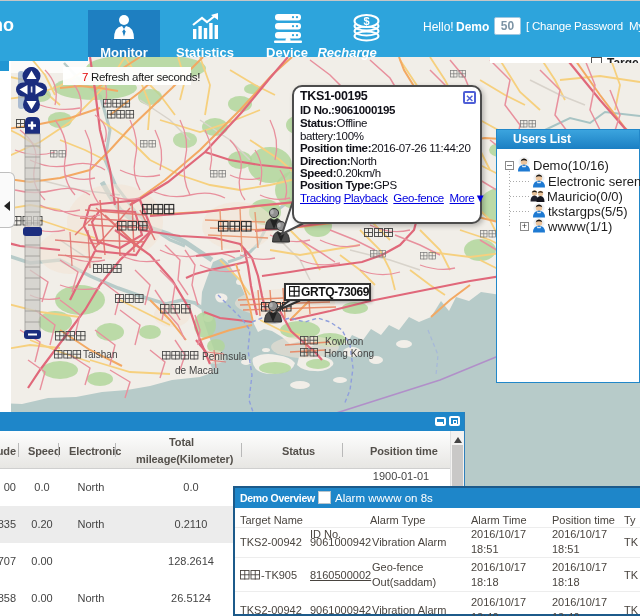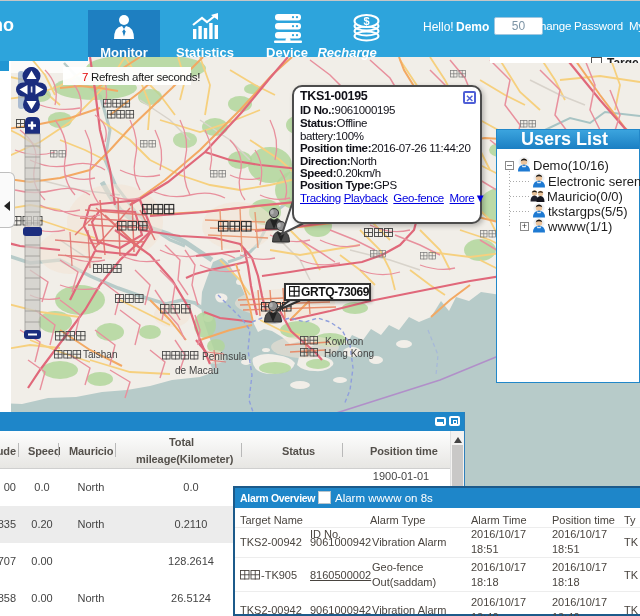--- a/index.html
+++ b/index.html
@@ -7,42 +7,42 @@
   font-family:"Liberation Sans", sans-serif; }
 .abs { position:absolute; }
 #stage { position:relative; width:640px; height:616px; overflow:hidden; }
 
 #hdr { left:0; top:0; width:640px; height:57px; background:#2da4dc; z-index:20; }
 #hdr .topline { left:0; top:0; width:640px; height:1px; background:#c6c6c6; }
 #logofrag { left:-8px; top:15px; color:#fff; font-weight:bold; font-size:18px; }
 #tabact { left:88px; top:10px; width:72px; height:47px; background:#1e7fc1; }
 .tablbl { top:45px; color:#fff; font-weight:bold; font-size:13px; text-align:center; width:80px; }
 .hright { top:20px; color:#fff; font-size:12px; white-space:nowrap; }
-#h50 { left:494px; top:17px; width:49px; height:18px; background:#fff; border:1px solid #9fc7e0; border-radius:2px; color:#7d94a5; font-size:12px; text-align:center; line-height:16px; }
+#h50 { left:494px; top:17px; width:27px; height:18px; background:#fff; border:1px solid #9fc7e0; border-radius:2px; color:#7d94a5; font-size:12px; text-align:center; line-height:16px;font-weight:bold; }
 #hdrblue2 { left:0; top:57px; width:9px; height:14px; background:#2196d3; z-index:21; }
 
 #lstrip { left:0; top:57px; width:11px; height:355px; background:#fff; z-index:6; }
 #ltab { left:0; top:172px; width:15px; height:56px; background:#fafafa; border:1px solid #bfbfbf; border-left:none; border-radius:0 6px 6px 0; z-index:7; }
 #ltab .tri { position:absolute; left:4px; top:28px; width:0; height:0; border:5px solid transparent; border-right:6px solid #222; border-left:none; }
 
 #refresh { left:82px; top:71px; font-size:11.5px; letter-spacing:-0.3px; color:#1a1a1a; z-index:5; }
 #refreshbg { left:63px; top:67px; width:128px; height:18px; background:rgba(255,255,255,0.95); z-index:4; }
 #refresh b { color:#e20000; font-weight:normal; }
 
 #popup { left:292px; top:85px; width:190px; height:139px; background:#fff; border:2px solid #4c4c4c; border-radius:10px; z-index:10; box-shadow:2px 2px 5px rgba(0,0,0,0.25); font-size:11.5px; letter-spacing:-0.35px; color:#101018; }
 #popup .ln { position:absolute; left:6px; white-space:nowrap; }
 #popup a { color:#0000e0; text-decoration:underline; }
 #pclose { position:absolute; left:169px; top:4px; width:13px; height:13px; border:2px solid #4f5fd6; border-radius:2px; color:#4f5fd6; font-size:10px; font-weight:bold; text-align:center; line-height:11px; }
 #ptail { left:272px; top:190px; width:50px; height:50px; z-index:9; }
 
 #grtq { left:284px; top:283px; width:87px; height:18px; background:#fff; border:2px solid #333; border-radius:0; z-index:10; box-shadow:1px 2px 3px rgba(0,0,0,0.25); font-size:12px; letter-spacing:-0.4px; font-weight:bold; color:#111; white-space:nowrap; padding-left:3px; line-height:14px;}
 #gtail { left:266px; top:297px; width:46px; height:20px; z-index:9; }
 
 #users { left:496px; top:129px; width:144px; height:254px; background:#fff; border:1px solid #2187c9; z-index:12; }
-#users .bar { position:absolute; left:0; top:0; width:142px; height:19px; background:linear-gradient(#3ba4de,#1b7fc3); color:#fff; font-weight:bold; font-size:18px; line-height:19px; padding-left:24px; }
+#users .bar { position:absolute; left:0; top:0; width:142px; height:19px; background:linear-gradient(#3ba4de,#1b7fc3); color:#fff; font-weight:bold; font-size:12px; line-height:19px; padding-left:16px; }
 .unode { position:absolute; font-size:13px; color:#1d1d1d; white-space:nowrap; }
 .ebox { position:absolute; width:9px; height:9px; background:#fff; border:1px solid #8a8a8a; font-size:9px; line-height:7px; text-align:center; color:#333; }
 
 #btab { left:0; top:412px; width:465px; height:204px; background:#fff; border-right:2px solid #2e7fba; z-index:14; font-size:11px; color:#444; }
 #btab .bar { position:absolute; left:0; top:0; width:464px; height:19px; background:#1e86c9; }
 #btab .hdrarea { position:absolute; left:0; top:19px; width:464px; height:38px; background:linear-gradient(#fefefe,#e7e6e3); border-bottom:1px solid #cfcfcf; }
 #btab .h { position:absolute; font-weight:bold; color:#54504b; white-space:nowrap; font-size:11px; letter-spacing:-0.1px; }
 #btab .sep { position:absolute; top:31px; width:1px; height:14px; background:#b9b9b9; }
 #btab .v { position:absolute; white-space:nowrap; }
 #r2bg { position:absolute; left:0; top:94px; width:450px; height:37px; background:#ececec; }
@@ -867,21 +867,21 @@
       </g>
     </svg>
 
   <svg class="abs" id="ptail" viewBox="272 190 50 50" width="50" height="50">
     <polygon points="294,197 282,234 306,221" fill="#fff"></polygon>
     <path d="M294,198 L282,234 L306,222" fill="none" stroke="#4c4c4c" stroke-width="2"></path>
   </svg>
   <div class="abs" id="popup">
     <div class="ln" style="top:2px;font-size:12.5px;font-weight:bold;">TKS1-00195</div>
     <div id="pclose">✕</div>
-    <div class="ln" style="top:17px;"><b>ID No.:</b>9061000195</div>
+    <div class="ln" style="top:17px;font-weight:bold;"><b>ID No.:</b>9061000195</div>
     <div class="ln" style="top:30px;"><b>Status:</b>Offline</div>
     <div class="ln" style="top:42.5px;">battery:100%</div>
     <div class="ln" style="top:55px;"><b>Position time:</b>2016-07-26 11:44:20</div>
     <div class="ln" style="top:68px;"><b>Direction:</b>North</div>
     <div class="ln" style="top:80px;"><b>Speed:</b>0.20km/h</div>
     <div class="ln" style="top:91.5px;"><b>Position Type:</b>GPS</div>
     <div class="ln" style="top:104.5px;"><a>Tracking</a> <a>Playback</a>&nbsp; <a>Geo-fence</a>&nbsp; <a>More</a><span style="color:#0000e0;">▼</span></div>
   </div>
 
   <svg class="abs" id="gtail" viewBox="266 297 46 20" width="46" height="20">
@@ -952,21 +952,21 @@
     <div class="abs" style="left:435px;top:5px;width:11px;height:9px;border:2px solid #fff;border-radius:2px;z-index:2;"></div>
     <div class="abs" style="left:436px;top:10px;width:7px;height:3px;background:#fff;z-index:3;"></div>
     <div class="abs" style="left:449px;top:4px;width:11px;height:10px;border:2px solid #fff;border-radius:2px;z-index:2;"></div>
     <div class="abs" style="left:453px;top:8px;width:4px;height:4px;border:1px solid #fff;z-index:3;"></div>
     <div class="hdrarea"></div>
     <div id="r2bg"></div>
     <div class="h" style="left:-44px;top:33px;width:60px;text-align:right;">Longitude</div>
     <div class="sep" style="left:18px;"></div>
     <div class="h" style="left:28px;top:33px;">Speed</div>
     <div class="sep" style="left:58px;"></div>
-    <div class="h" style="left:69px;top:33px;">Mauricio</div>
+    <div class="h" style="left:69px;top:33px;">Electronic</div>
     <div class="sep" style="left:115px;"></div>
     <div class="h" style="left:169px;top:24px;">Total</div>
     <div class="h" style="left:136px;top:41px;">mileage(Kilometer)</div>
     <div class="sep" style="left:241px;"></div>
     <div class="h" style="left:282px;top:33px;">Status</div>
     <div class="sep" style="left:342px;"></div>
     <div class="h" style="left:370px;top:33px;">Position time</div>
     <div class="v" style="left:-24px;top:69px;width:40px;text-align:right;">00</div>
     <div class="v" style="left:20px;top:69px;width:44px;text-align:center;">0.0</div>
     <div class="v" style="left:60px;top:69px;width:62px;text-align:center;">North</div>
@@ -986,21 +986,21 @@
     <div id="bsb">
       <div class="up">
           <div class="upt"></div>
         </div>
       <div class="thumb"></div>
     </div>
   </div>
 
   <div class="abs" id="alarm">
     <div class="bar">
-      <div class="t1">Alarm Overview</div>
+      <div class="t1">Demo Overview</div>
       <div class="cb"></div>
       <div class="t2">Alarm wwww on 8s</div>
     </div>
     <div class="c" style="left:5px;top:26px;">Target Name</div>
     <div class="c" style="left:75px;top:40px;">ID No.</div>
     <div class="c" style="left:135px;top:26px;">Alarm Type</div>
     <div class="c" style="left:236px;top:26px;">Alarm Time</div>
     <div class="c" style="left:317px;top:26px;">Position time</div>
     <div class="c" style="left:389px;top:26px;">Ty</div>
     <div class="abs" style="left:0;top:39px;width:406px;height:1px;background:#ededed;"></div>

